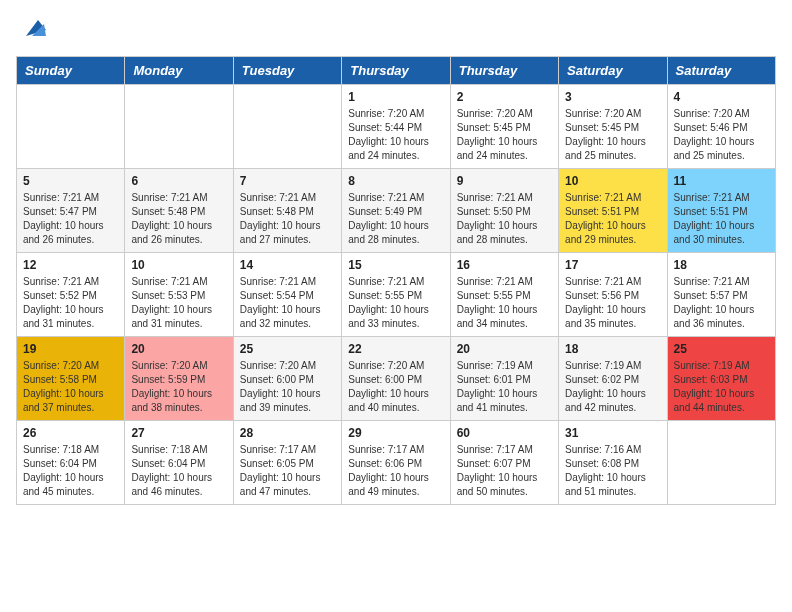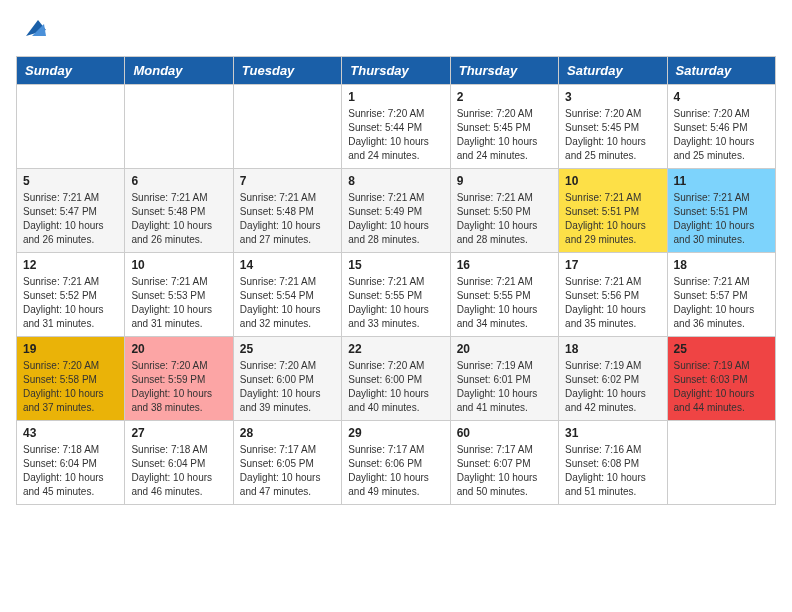--- a/index.html
+++ b/index.html
@@ -307,21 +307,21 @@
         <td style="background: #ef4444;">
           <span class="day-number">25</span>
           <div class="day-info" style="white-space: pre-line;">Sunrise: 7:19 AM
 Sunset: 6:03 PM
 Daylight: 10 hours
 and 44 minutes.</div>
         </td>
       </tr>
       <tr>
         <td>
-          <span class="day-number">43</span>
+          <span class="day-number">26</span>
           <div class="day-info" style="white-space: pre-line;">Sunrise: 7:18 AM
 Sunset: 6:04 PM
 Daylight: 10 hours
 and 45 minutes.</div>
         </td>
         <td>
           <span class="day-number">27</span>
           <div class="day-info" style="white-space: pre-line;">Sunrise: 7:18 AM
 Sunset: 6:04 PM
 Daylight: 10 hours

